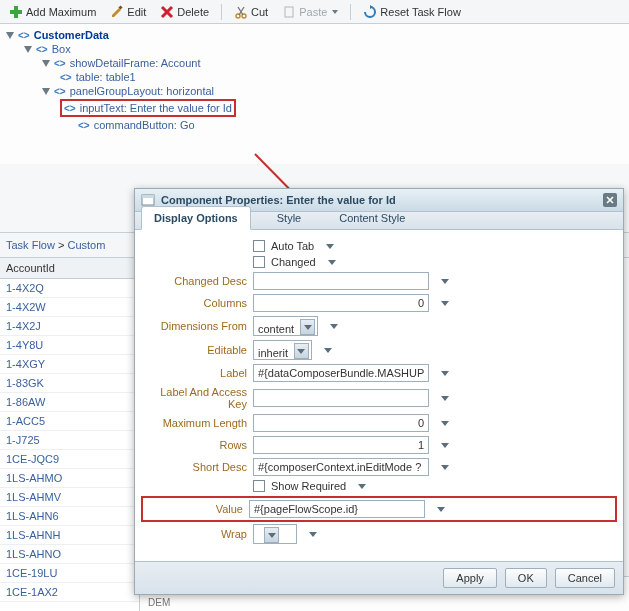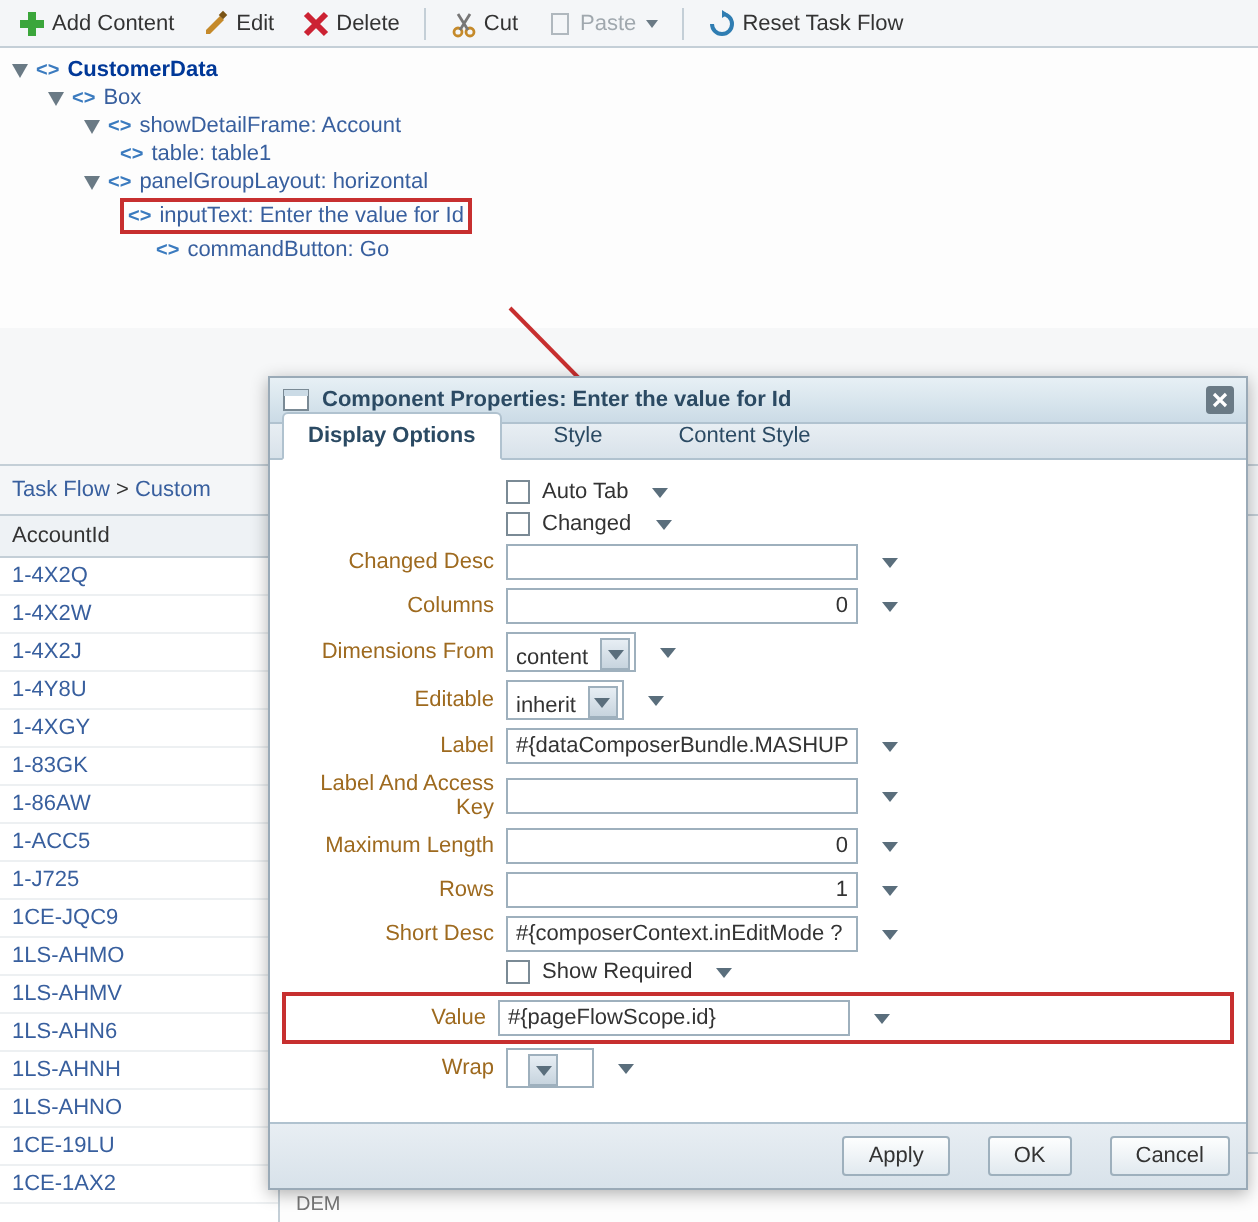--- a/index.html
+++ b/index.html
@@ -145,42 +145,42 @@
     background: linear-gradient(#e7eef4,#c7d4de);
     border: 1px solid #9eb0bd; display:flex; align-items:center; justify-content:center;
   }
   .chev {
     width:0;height:0;border-left:4px solid transparent;border-right:4px solid transparent;
     border-top:5px solid #5a6e7c; display:inline-block;
   }
   .chev-v { margin-left: 6px; cursor:pointer; }
   .row-red { border: 2px solid #c72f2f; padding: 2px; margin: 2px -2px; }
   .dlg-buttons {
-    display:flex; justify-content:flex-end; gap:19px;
+    display:flex; justify-content:flex-end; gap:8px;
     padding: 6px 8px; background: linear-gradient(#e8eef3,#d8e2ea);
     border-top:1px solid #b0c2cf;
   }
   .btn {
     padding: 3px 12px; font-size:11px; cursor:pointer;
     background: linear-gradient(#fdfefe,#e1e9ef);
     border: 1px solid #9eb0bd; border-radius:2px; color:#333;
   }
 </style>
 </head>
 <body>
 
 <div class="toolbar">
   <div class="tbtn">
     <span class="icon">
       <svg viewBox="0 0 14 14">
           <rect x="5" y="1" width="4" height="12" fill="#3ba63b"></rect>
           <rect x="1" y="5" width="12" height="4" fill="#3ba63b"></rect>
         </svg>
     </span>
-    <span>Add Content</span>
+    <span>Add Maximum</span>
   </div>
   <div class="tbtn">
     <span class="icon">
       <svg viewBox="0 0 14 14">
           <path d="M2 12 L4 12 L11 5 L9 3 L2 10 Z" fill="#c58a2a"></path>
           <rect x="9" y="1" width="3" height="3" fill="#7a5416" transform="rotate(45 10.5 2.5)"></rect>
         </svg>
     </span>
     <span>Edit</span>
   </div>

